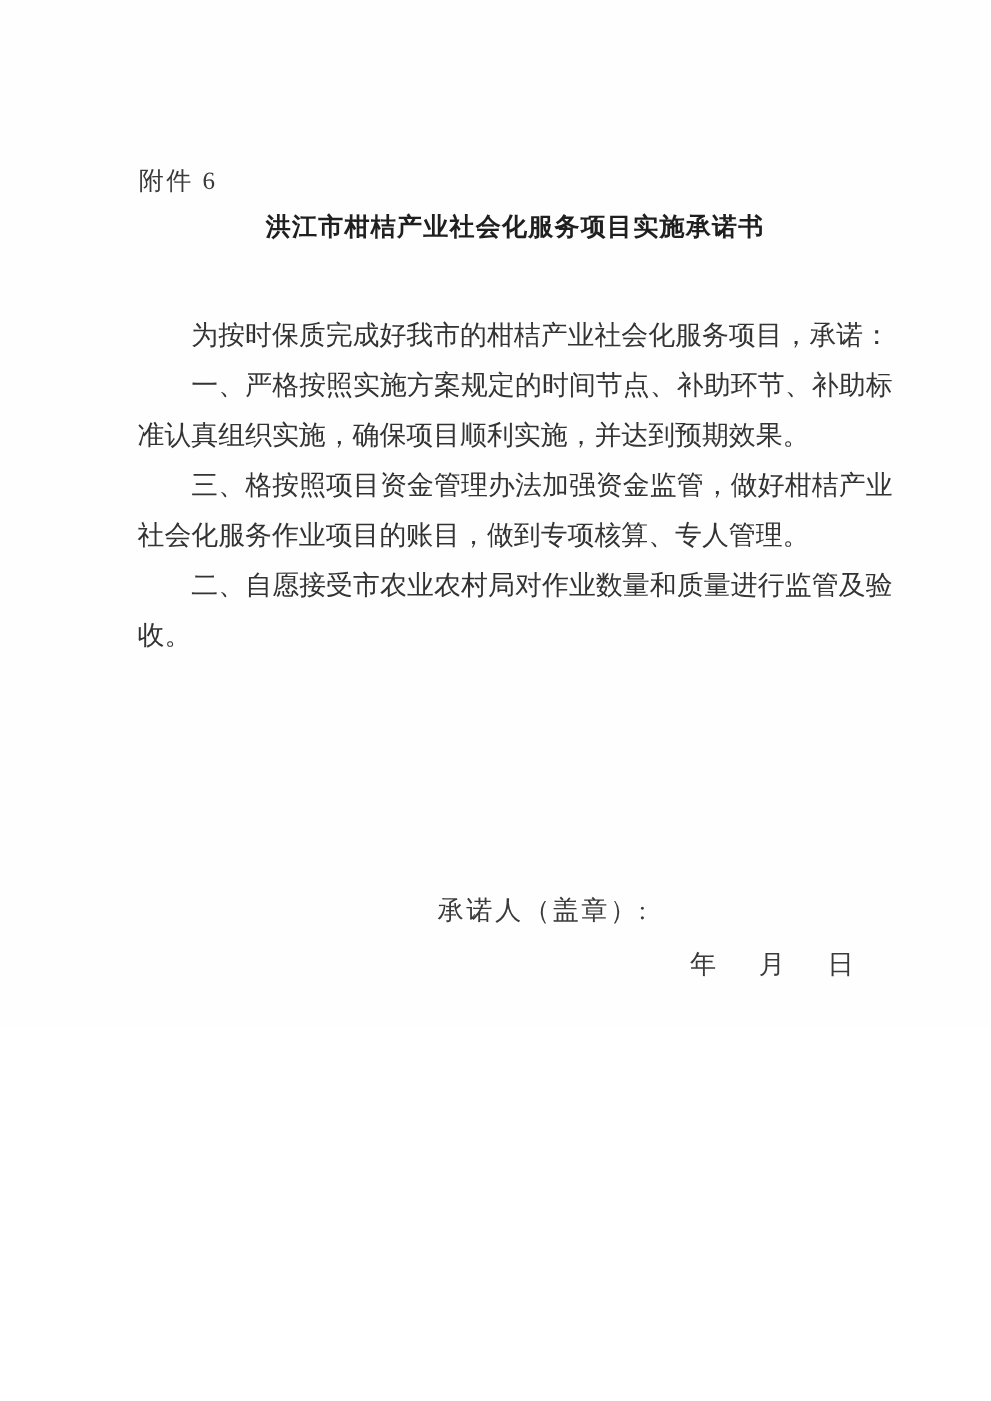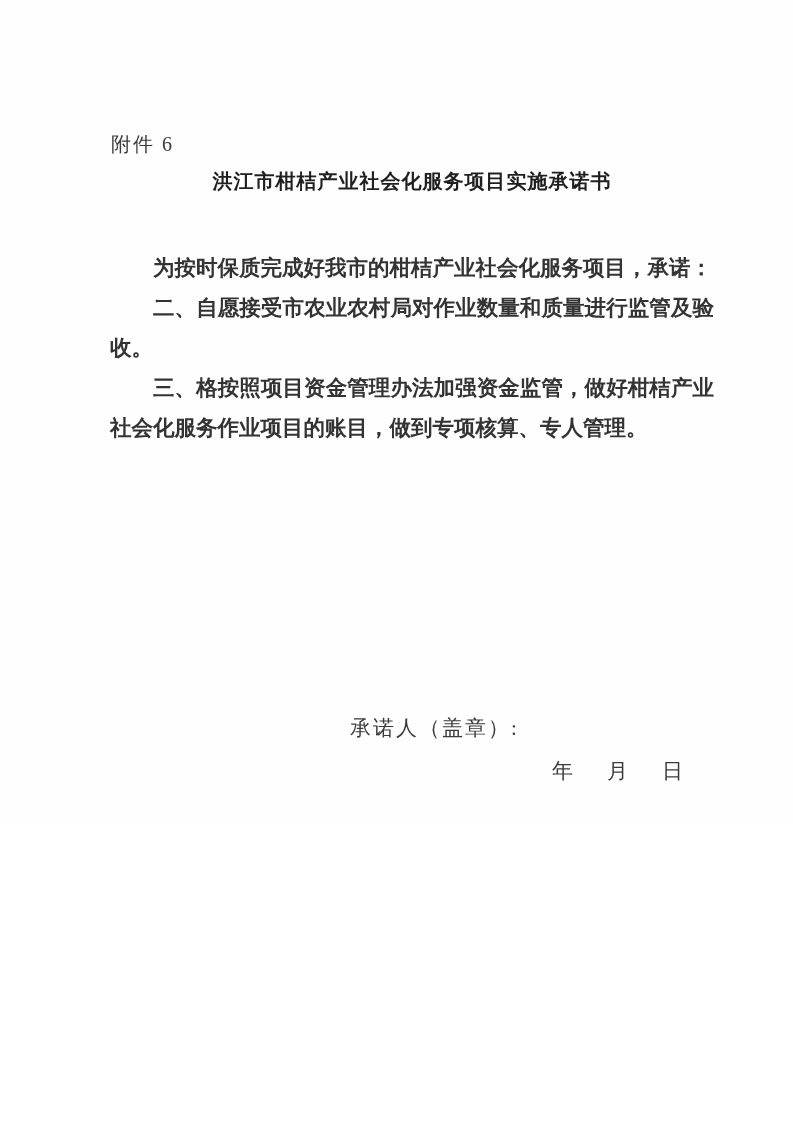--- a/index.html
+++ b/index.html
@@ -39,21 +39,20 @@
   }
   .body-text {
     position: absolute;
     left: 110px;
     top: 248px;
     width: 604px;
     font-size: 21.5px;
     line-height: 40px;
     text-align: justify;
     color: #333333;
-    font-weight: bold;
   }
   .body-text p {
     text-indent: 2em;
     margin: 0;
   }
   .signature-line {
     position: absolute;
     left: 350px;
     top: 714px;
     font-size: 21px;
@@ -83,22 +82,23 @@
 <body>
 
 <div class="page">
 
   <div class="attachment-label">附件 6</div>
 
   <h1 class="doc-title">洪江市柑桔产业社会化服务项目实施承诺书</h1>
 
   <div class="body-text">
     <p>为按时保质完成好我市的柑桔产业社会化服务项目，承诺：</p>
+    <p>一、严格按照实施方案规定的时间节点、补助环节、补助标准认真组织实施，确保项目顺利实施，并达到预期效果。</p>
+    <p>三、格按照项目资金管理办法加强资金监管，做好柑桔产业社会化服务作业项目的账目，做到专项核算、专人管理。</p>
     <p>二、自愿接受市农业农村局对作业数量和质量进行监管及验收。</p>
-    <p>三、格按照项目资金管理办法加强资金监管，做好柑桔产业社会化服务作业项目的账目，做到专项核算、专人管理。</p>
   </div>
 
   <div class="signature-line">承诺人（盖章）:</div>
 
   <div class="date-line">
     <span>年</span>
     <span>月</span>
     <span>日</span>
   </div>
 

